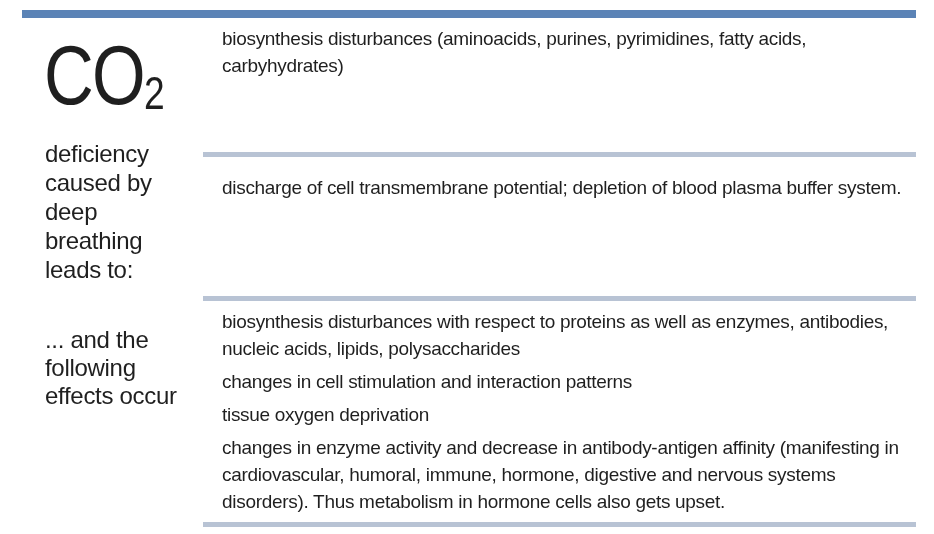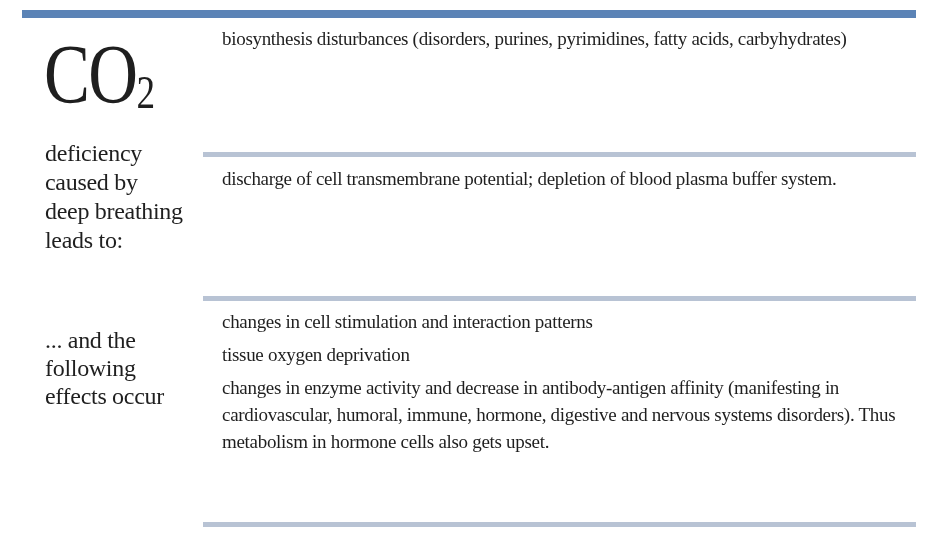--- a/index.html
+++ b/index.html
@@ -6,21 +6,21 @@
     margin: 0;
     padding: 0;
     background: #ffffff;
   }
   .slide {
     position: relative;
     width: 916px;
     height: 534px;
     background: #ffffff;
     overflow: hidden;
-    font-family: Liberation Serif, serif;
+    font-family: Liberation Sans, sans-serif;
     color: var(--text, #1f1f1f);
   }
   .top-bar {
     position: absolute;
     left: 22px;
     top: 10px;
     width: 900px;
     height: 8px;
     background: var(--accent-bar, #5b83b6);
   }
@@ -53,21 +53,21 @@
   .label-effects { top: 326px; line-height: 28px; width: 150px; }
   .section {
     position: absolute;
     left: 222px;
     width: 700px;
     font-size: 19px;
     line-height: 27px;
     letter-spacing: -0.3px;
   }
   .sec1 { top: 25px; }
-  .sec2 { top: 165px; }
+  .sec2 { top: 174px; }
   .sec3 { top: 308px; }
   .section p {
     margin: 0 0 6px 0;
     padding: 0;
   }
   .separator {
     position: absolute;
     left: 203px;
     width: 718px;
     height: 5px;
@@ -86,32 +86,33 @@
 
   <div class="co2">
     <span>CO</span><span class="sub">2</span>
   </div>
 
   <div class="left-label label-deficiency">deficiency caused by deep breathing leads to:</div>
 
   <div class="left-label label-effects">... and the following effects occur</div>
 
   <div class="section sec1">
-    <p>biosynthesis disturbances (disorders, purines, pyrimidines, fatty acids, carbyhydrates)</p>
+    <p>biosynthesis disturbances (aminoacids, purines, pyrimidines, fatty acids, carbyhydrates)</p>
   </div>
 
   <div class="separator sep1"></div>
 
   <div class="section sec2">
     <p>discharge of cell transmembrane potential; depletion of blood plasma buffer system.</p>
   </div>
 
   <div class="separator sep2"></div>
 
   <div class="section sec3">
+    <p>biosynthesis disturbances with respect to proteins as well as enzymes, antibodies, nucleic acids, lipids, polysaccharides</p>
     <p>changes in cell stimulation and interaction patterns</p>
     <p>tissue oxygen deprivation</p>
     <p>changes in enzyme activity and decrease in antibody-antigen affinity (manifesting in cardiovascular, humoral, immune, hormone, digestive and nervous systems disorders).  Thus metabolism in hormone cells also gets upset.</p>
   </div>
 
   <div class="separator sep3"></div>
 
 </div>
 
 </body></html>

